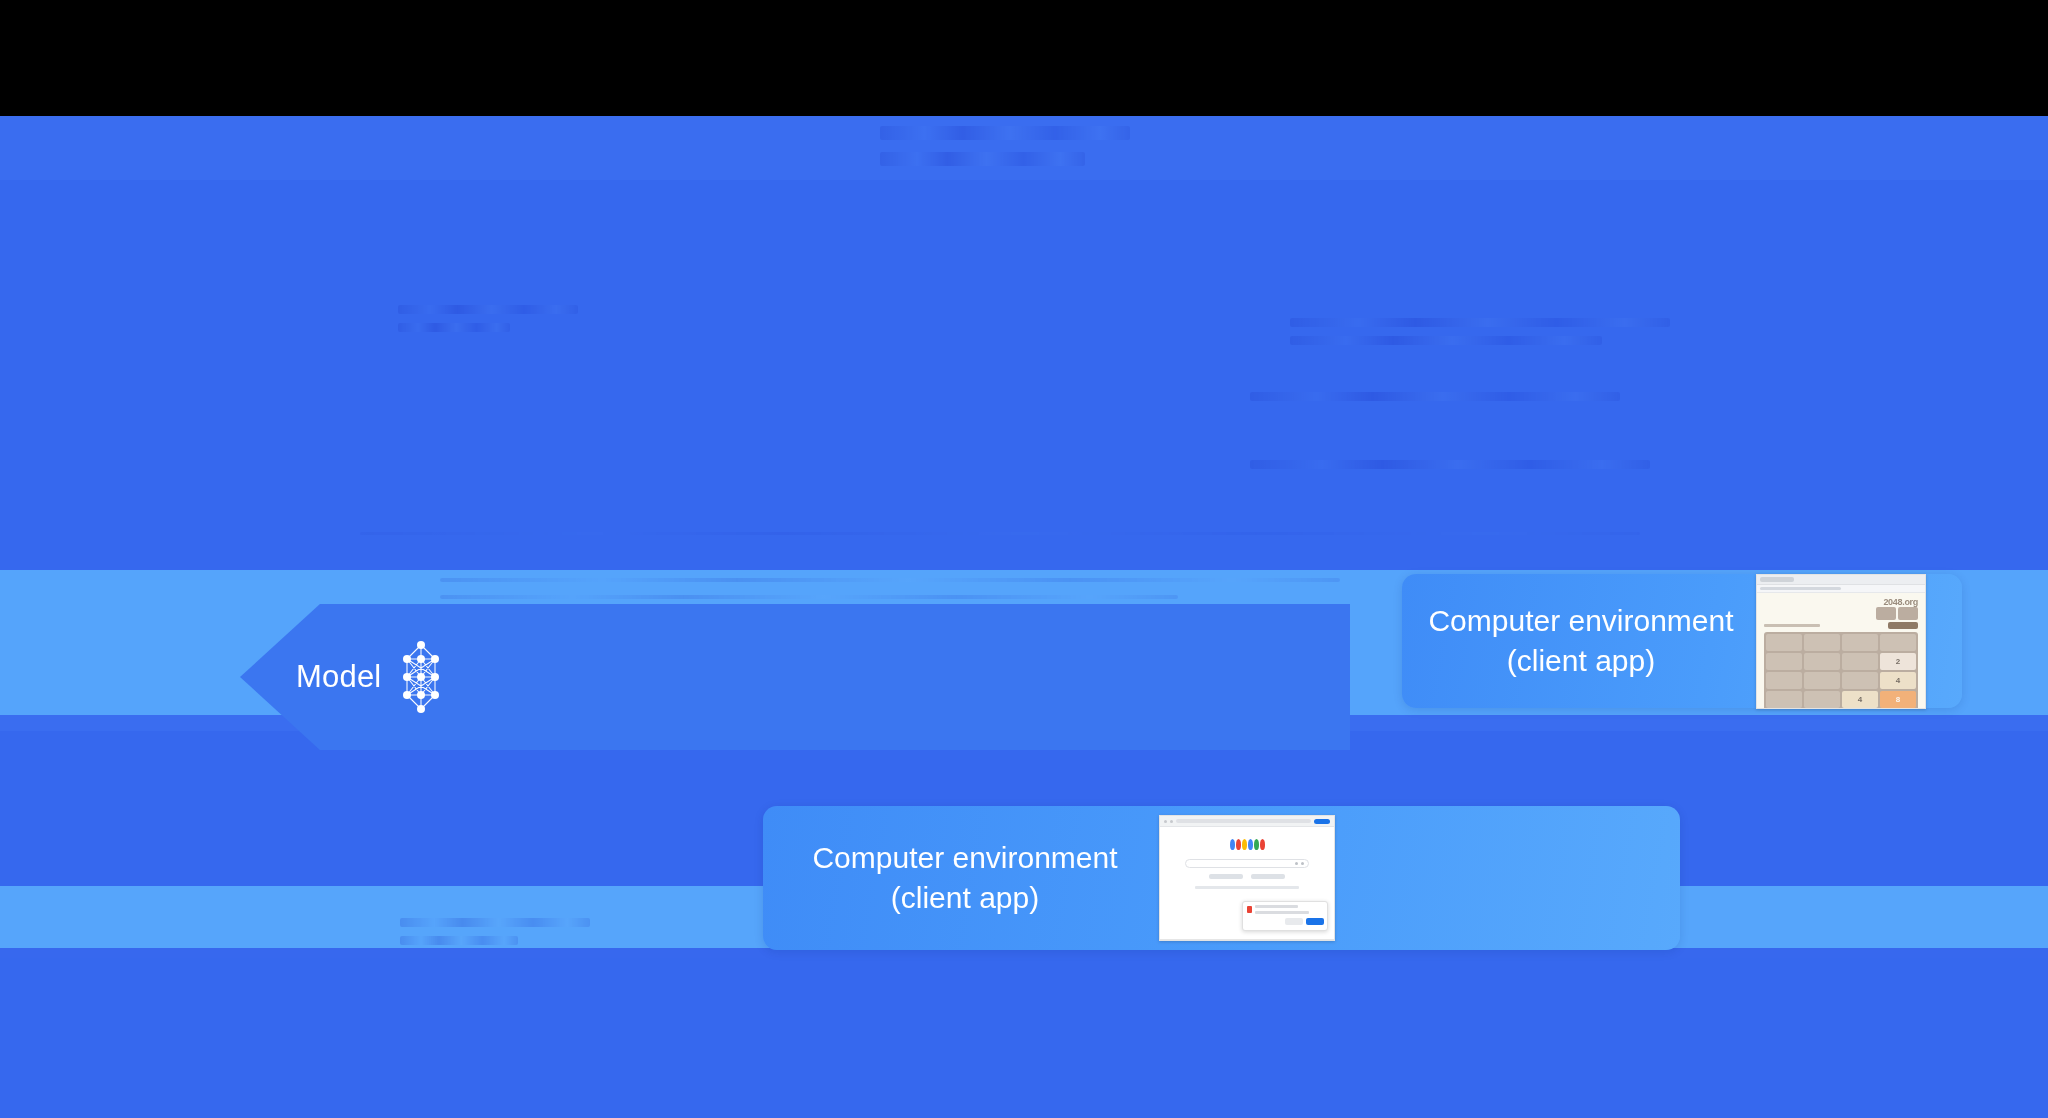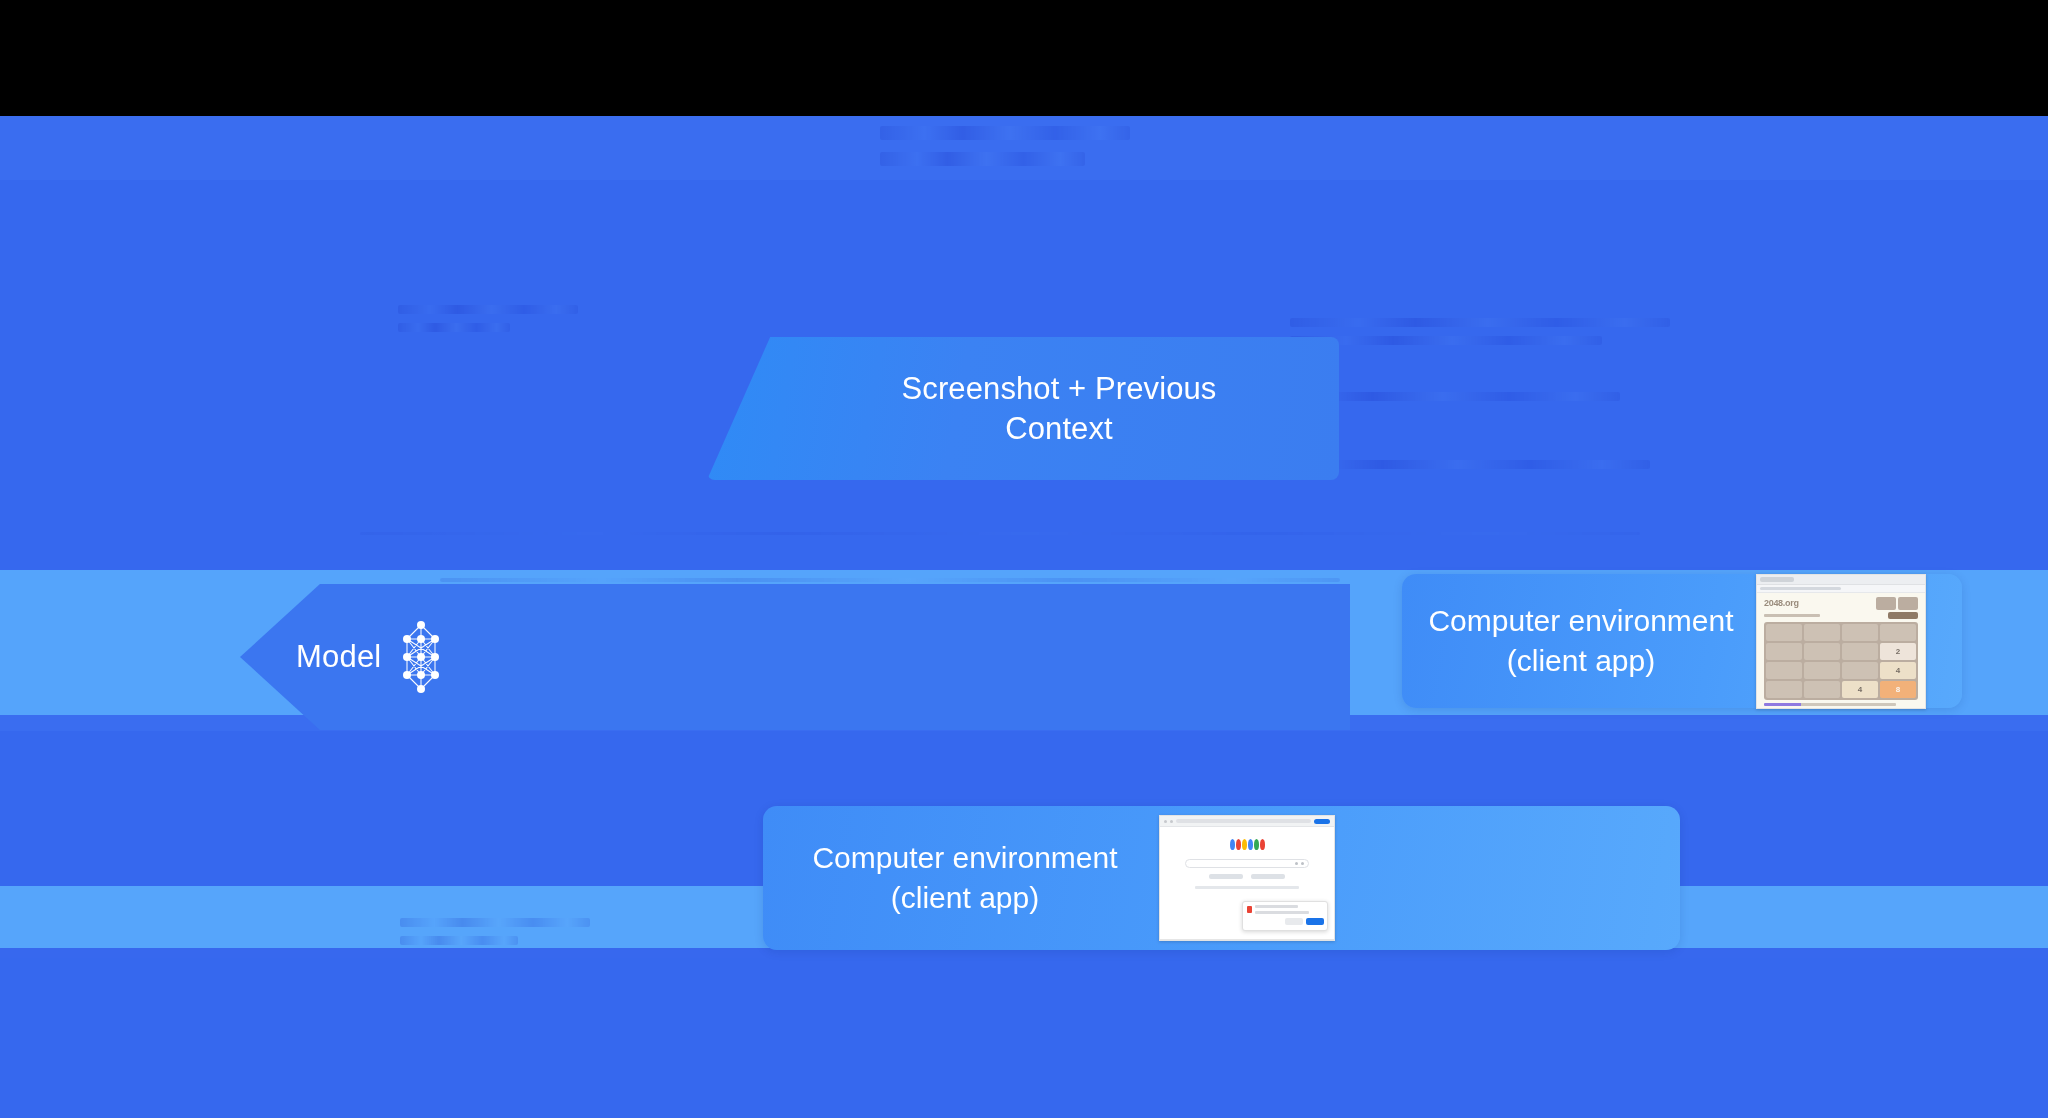--- a/index.html
+++ b/index.html
@@ -87,21 +87,21 @@
     line-height:1.28;
     text-align:center;
     letter-spacing:.1px;
     white-space:pre-line;
     transform:translateX(36px);
   }
 
   
   #model-arrow{
     position:absolute;
-    left:240px; top:584px;
+    left:240px; top:604px;
     width:1110px; height:146px;
     background:#3b76f0;
     clip-path:polygon(7.2% 0%, 100% 0%, 100% 100%, 7.2% 100%, 0% 50%);
     display:flex;align-items:center;
   }
   #model-arrow .inner{
     display:flex;align-items:center;gap:18px;
     margin-left:56px;
   }
   #model-arrow .cap{
@@ -145,21 +145,21 @@
 
   .tb-bar{height:9px;background:#eceef1;border-bottom:1px solid #dfe1e4;
     display:flex;align-items:center;gap:2px;padding:0 3px;}
   .tb-tab{width:34px;height:5px;background:#cfd3d8;border-radius:2px;}
   .tb-url{height:7px;background:#f5f6f8;border-bottom:1px solid #e6e8eb;
     display:flex;align-items:center;padding:0 3px;}
   .tb-url i{display:block;height:3px;width:50%;background:#d4d8de;border-radius:2px;}
 
   
   .g2048{background:#faf8ef;height:100%;padding:4px 7px 0 7px;box-sizing:border-box;}
-  .g2048 .hdr{display:flex;align-items:center;justify-content:space-between;}
+  .g2048 .hdr{display:flex;align-items:flex-end;justify-content:space-between;flex-direction:column;}
   .g2048 .title{font-size:9px;font-weight:bold;color:#9a8c7d;letter-spacing:-.3px;}
   .g2048 .scores{display:flex;gap:2px;}
   .g2048 .score{width:20px;height:13px;background:#bbada0;border-radius:2px;}
   .g2048 .sub{display:flex;align-items:center;justify-content:space-between;margin-top:2px;}
   .g2048 .subtxt{height:3px;width:56px;background:#c9bfb3;border-radius:1px;}
   .g2048 .newbtn{height:7px;width:30px;background:#8f7a66;border-radius:2px;}
   .g2048 .grid{
     margin-top:3px;background:#bbada0;border-radius:3px;padding:2px;
     display:grid;grid-template-columns:repeat(4,1fr);gap:2px;
   }
@@ -246,24 +246,20 @@
       <div class="ln short"></div>
   </div>
   <div class="redacted" id="ghost-bot-right">
     <div class="ln"></div>
       <div class="ln short"></div>
   </div>
   <div class="redacted" id="ghost-bot-bar">
     <div class="ln"></div>
   </div>
 
-  <div id="screenshot-arrow">
-    <div class="cap">Screenshot + Previous
-Context</div>
-  </div>
 
   <div id="model-arrow">
     <div class="inner">
       <div class="cap">Model</div>
       <span>
         <svg class="nn-icon" viewBox="0 0 44 76">
           <g stroke="#ffffff" stroke-width="1.1" fill="none" opacity="0.95">
             <path d="M22 6 L8 20 M22 6 L22 20 M22 6 L36 20
                      M22 70 L8 56 M22 70 L22 56 M22 70 L36 56
                      M8 20 L22 20 L36 20 M8 20 L22 38 M8 20 L36 38

